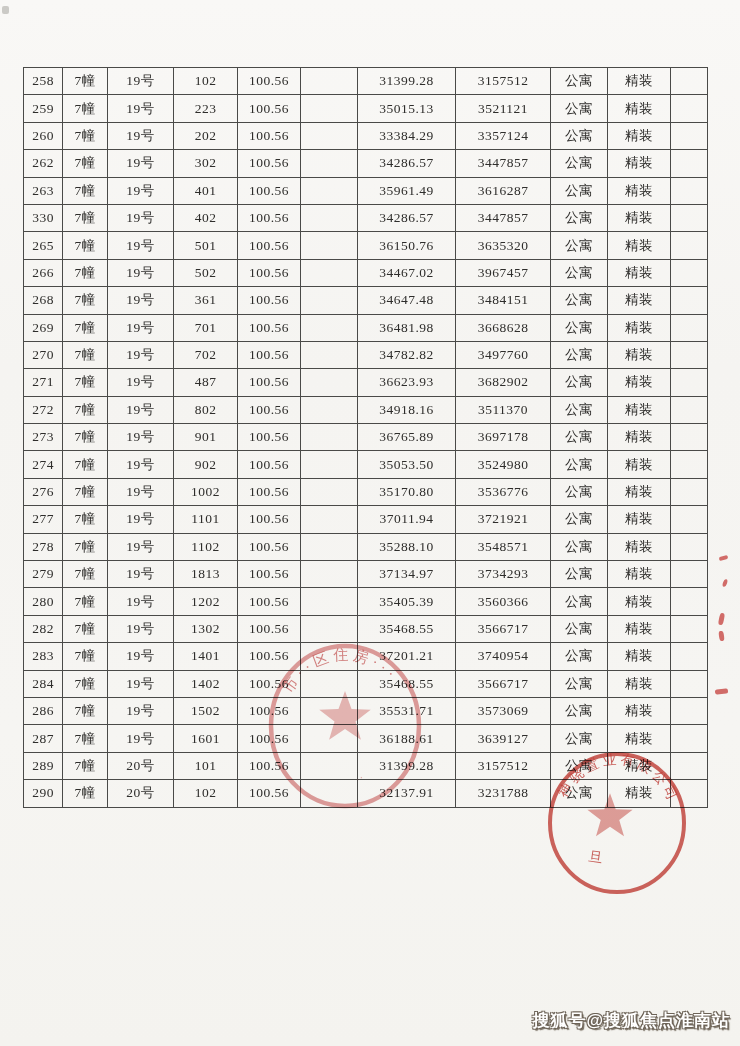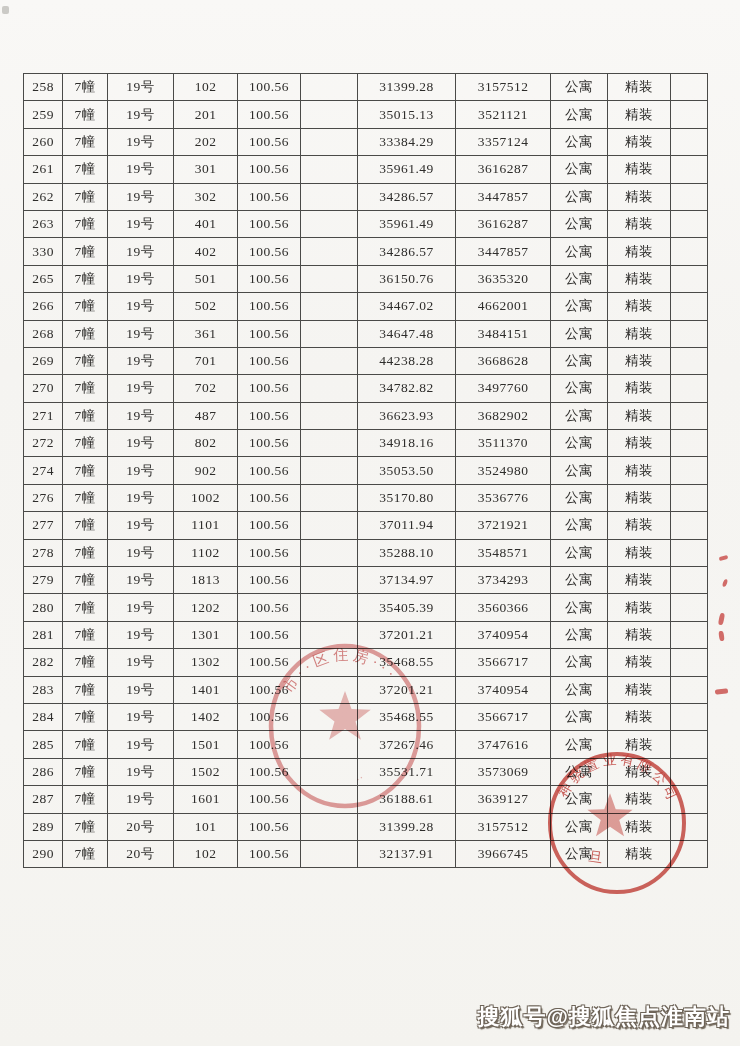--- a/index.html
+++ b/index.html
@@ -5,21 +5,21 @@
   html,body{margin:0;padding:0;}
   .page{
     position:relative;
     width:740px;height:1046px;
     background:linear-gradient(180deg,#f9f8f6 0%,#f5f4f1 35%,#f6f5f2 70%,#f4f3ef 100%);
     overflow:hidden;
     font-family:"Liberation Serif", serif;
   }
   .speck{position:absolute;left:2px;top:6px;width:7px;height:8px;background:#b8b6b2;border-radius:2px;opacity:.7;}
   table.price{
-    position:absolute;left:23px;top:73px;width:684px;
+    position:absolute;left:23px;top:67px;width:684px;
     border-collapse:collapse;table-layout:fixed;
   }
   table.price td{
     border:1px solid #4a4a48;
     padding:0;margin:0;
     text-align:center;vertical-align:middle;
     font-size:13.5px;color:#2e2d2b;
     letter-spacing:.5px;
     overflow:hidden;white-space:nowrap;
   }
@@ -30,21 +30,21 @@
   .stamp2{left:546px;top:751px;width:142px;height:144px;filter:blur(.4px);}
   .edge-mark{position:absolute;background:rgba(196,62,58,.75);border-radius:2px;}
   .em1{left:719px;top:556px;width:9px;height:4px;transform:rotate(-15deg);}
   .em2{left:723px;top:579px;width:4px;height:8px;transform:rotate(20deg);border-radius:50%;}
   .em3{left:719px;top:613px;width:5px;height:12px;transform:rotate(12deg);border-radius:40%;}
   .em4{left:719px;top:631px;width:5px;height:10px;transform:rotate(-8deg);border-radius:40%;}
   .em5{left:715px;top:689px;width:13px;height:5px;transform:rotate(-5deg);}
   .watermark{
     position:absolute;right:10px;bottom:14px;
     font-family:"Liberation Sans", sans-serif;
-    font-weight:bold;font-size:22px;letter-spacing:1px;
+    font-weight:bold;font-size:17px;letter-spacing:1px;
     color:#ffffff;
     text-shadow:
       -1px -1px 0 #6e6458, 1px -1px 0 #6e6458,
       -1px 1px 0 #6e6458, 1px 1px 0 #6e6458,
       2px 2px 1px rgba(90,80,66,.85);
     margin-top: 19px;
   }
 </style>
 </head>
 <body>
@@ -78,21 +78,21 @@
           <td>31399.28</td>
           <td>3157512</td>
           <td>公寓</td>
           <td>精装</td>
           <td></td>
         </tr>
         <tr>
           <td>259</td>
           <td>7幢</td>
           <td>19号</td>
-          <td>201</td>
+          <td>223</td>
           <td>100.56</td>
           <td></td>
           <td>35015.13</td>
           <td>3521121</td>
           <td>公寓</td>
           <td>精装</td>
           <td></td>
         </tr>
         <tr>
           <td>260</td>
@@ -101,93 +101,80 @@
           <td>202</td>
           <td>100.56</td>
           <td></td>
           <td>33384.29</td>
           <td>3357124</td>
           <td>公寓</td>
           <td>精装</td>
           <td></td>
         </tr>
         <tr>
-          <td>261</td>
-          <td>7幢</td>
-          <td>19号</td>
-          <td>301</td>
+          <td>262</td>
+          <td>7幢</td>
+          <td>19号</td>
+          <td>302</td>
+          <td>100.56</td>
+          <td></td>
+          <td>34286.57</td>
+          <td>3447857</td>
+          <td>公寓</td>
+          <td>精装</td>
+          <td></td>
+        </tr>
+        <tr>
+          <td>263</td>
+          <td>7幢</td>
+          <td>19号</td>
+          <td>401</td>
           <td>100.56</td>
           <td></td>
           <td>35961.49</td>
           <td>3616287</td>
           <td>公寓</td>
           <td>精装</td>
           <td></td>
         </tr>
         <tr>
-          <td>262</td>
-          <td>7幢</td>
-          <td>19号</td>
-          <td>302</td>
+          <td>330</td>
+          <td>7幢</td>
+          <td>19号</td>
+          <td>402</td>
           <td>100.56</td>
           <td></td>
           <td>34286.57</td>
           <td>3447857</td>
           <td>公寓</td>
           <td>精装</td>
           <td></td>
         </tr>
         <tr>
-          <td>263</td>
-          <td>7幢</td>
-          <td>19号</td>
-          <td>401</td>
-          <td>100.56</td>
-          <td></td>
-          <td>35961.49</td>
-          <td>3616287</td>
-          <td>公寓</td>
-          <td>精装</td>
-          <td></td>
-        </tr>
-        <tr>
-          <td>330</td>
-          <td>7幢</td>
-          <td>19号</td>
-          <td>402</td>
-          <td>100.56</td>
-          <td></td>
-          <td>34286.57</td>
-          <td>3447857</td>
-          <td>公寓</td>
-          <td>精装</td>
-          <td></td>
-        </tr>
-        <tr>
           <td>265</td>
           <td>7幢</td>
           <td>19号</td>
           <td>501</td>
           <td>100.56</td>
           <td></td>
           <td>36150.76</td>
           <td>3635320</td>
           <td>公寓</td>
           <td>精装</td>
           <td></td>
         </tr>
         <tr>
           <td>266</td>
           <td>7幢</td>
           <td>19号</td>
           <td>502</td>
           <td>100.56</td>
           <td></td>
           <td>34467.02</td>
-          <td>4662001</td>
+          <td>3967457</td>
           <td>公寓</td>
           <td>精装</td>
           <td></td>
         </tr>
         <tr>
           <td>268</td>
           <td>7幢</td>
           <td>19号</td>
           <td>361</td>
           <td>100.56</td>
@@ -198,21 +185,21 @@
           <td>精装</td>
           <td></td>
         </tr>
         <tr>
           <td>269</td>
           <td>7幢</td>
           <td>19号</td>
           <td>701</td>
           <td>100.56</td>
           <td></td>
-          <td>44238.28</td>
+          <td>36481.98</td>
           <td>3668628</td>
           <td>公寓</td>
           <td>精装</td>
           <td></td>
         </tr>
         <tr>
           <td>270</td>
           <td>7幢</td>
           <td>19号</td>
           <td>702</td>
@@ -244,20 +231,33 @@
           <td>802</td>
           <td>100.56</td>
           <td></td>
           <td>34918.16</td>
           <td>3511370</td>
           <td>公寓</td>
           <td>精装</td>
           <td></td>
         </tr>
         <tr>
+          <td>273</td>
+          <td>7幢</td>
+          <td>19号</td>
+          <td>901</td>
+          <td>100.56</td>
+          <td></td>
+          <td>36765.89</td>
+          <td>3697178</td>
+          <td>公寓</td>
+          <td>精装</td>
+          <td></td>
+        </tr>
+        <tr>
           <td>274</td>
           <td>7幢</td>
           <td>19号</td>
           <td>902</td>
           <td>100.56</td>
           <td></td>
           <td>35053.50</td>
           <td>3524980</td>
           <td>公寓</td>
           <td>精装</td>
@@ -322,85 +322,59 @@
           <td>1202</td>
           <td>100.56</td>
           <td></td>
           <td>35405.39</td>
           <td>3560366</td>
           <td>公寓</td>
           <td>精装</td>
           <td></td>
         </tr>
         <tr>
-          <td>281</td>
-          <td>7幢</td>
-          <td>19号</td>
-          <td>1301</td>
+          <td>282</td>
+          <td>7幢</td>
+          <td>19号</td>
+          <td>1302</td>
+          <td>100.56</td>
+          <td></td>
+          <td>35468.55</td>
+          <td>3566717</td>
+          <td>公寓</td>
+          <td>精装</td>
+          <td></td>
+        </tr>
+        <tr>
+          <td>283</td>
+          <td>7幢</td>
+          <td>19号</td>
+          <td>1401</td>
           <td>100.56</td>
           <td></td>
           <td>37201.21</td>
           <td>3740954</td>
           <td>公寓</td>
           <td>精装</td>
           <td></td>
         </tr>
         <tr>
-          <td>282</td>
-          <td>7幢</td>
-          <td>19号</td>
-          <td>1302</td>
+          <td>284</td>
+          <td>7幢</td>
+          <td>19号</td>
+          <td>1402</td>
           <td>100.56</td>
           <td></td>
           <td>35468.55</td>
           <td>3566717</td>
           <td>公寓</td>
           <td>精装</td>
           <td></td>
         </tr>
         <tr>
-          <td>283</td>
-          <td>7幢</td>
-          <td>19号</td>
-          <td>1401</td>
-          <td>100.56</td>
-          <td></td>
-          <td>37201.21</td>
-          <td>3740954</td>
-          <td>公寓</td>
-          <td>精装</td>
-          <td></td>
-        </tr>
-        <tr>
-          <td>284</td>
-          <td>7幢</td>
-          <td>19号</td>
-          <td>1402</td>
-          <td>100.56</td>
-          <td></td>
-          <td>35468.55</td>
-          <td>3566717</td>
-          <td>公寓</td>
-          <td>精装</td>
-          <td></td>
-        </tr>
-        <tr>
-          <td>285</td>
-          <td>7幢</td>
-          <td>19号</td>
-          <td>1501</td>
-          <td>100.56</td>
-          <td></td>
-          <td>37267.46</td>
-          <td>3747616</td>
-          <td>公寓</td>
-          <td>精装</td>
-          <td></td>
-        </tr>
-        <tr>
           <td>286</td>
           <td>7幢</td>
           <td>19号</td>
           <td>1502</td>
           <td>100.56</td>
           <td></td>
           <td>35531.71</td>
           <td>3573069</td>
           <td>公寓</td>
           <td>精装</td>
@@ -433,21 +407,21 @@
           <td></td>
         </tr>
         <tr>
           <td>290</td>
           <td>7幢</td>
           <td>20号</td>
           <td>102</td>
           <td>100.56</td>
           <td></td>
           <td>32137.91</td>
-          <td>3966745</td>
+          <td>3231788</td>
           <td>公寓</td>
           <td>精装</td>
           <td></td>
         </tr>
       </tbody>
   </table>
 
   <svg class="stamp stamp1" viewBox="0 0 166 176" xmlns="http://www.w3.org/2000/svg">
     <defs>
       <path id="arc1" d="M 24,108 A 62,66 0 1 1 142,108" fill="none"></path>

